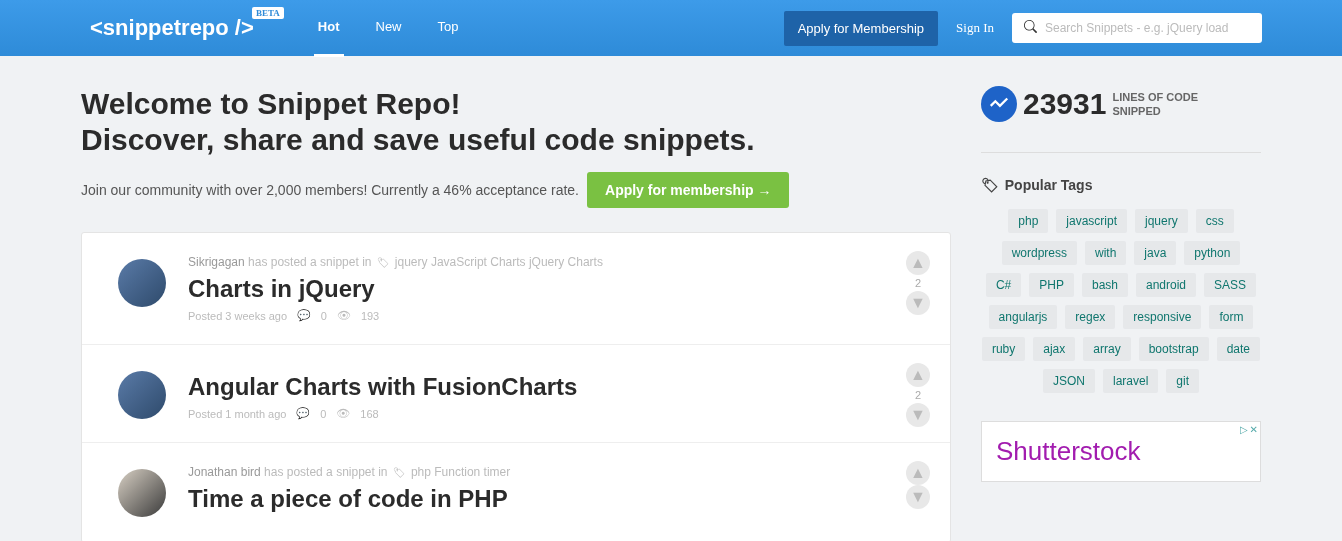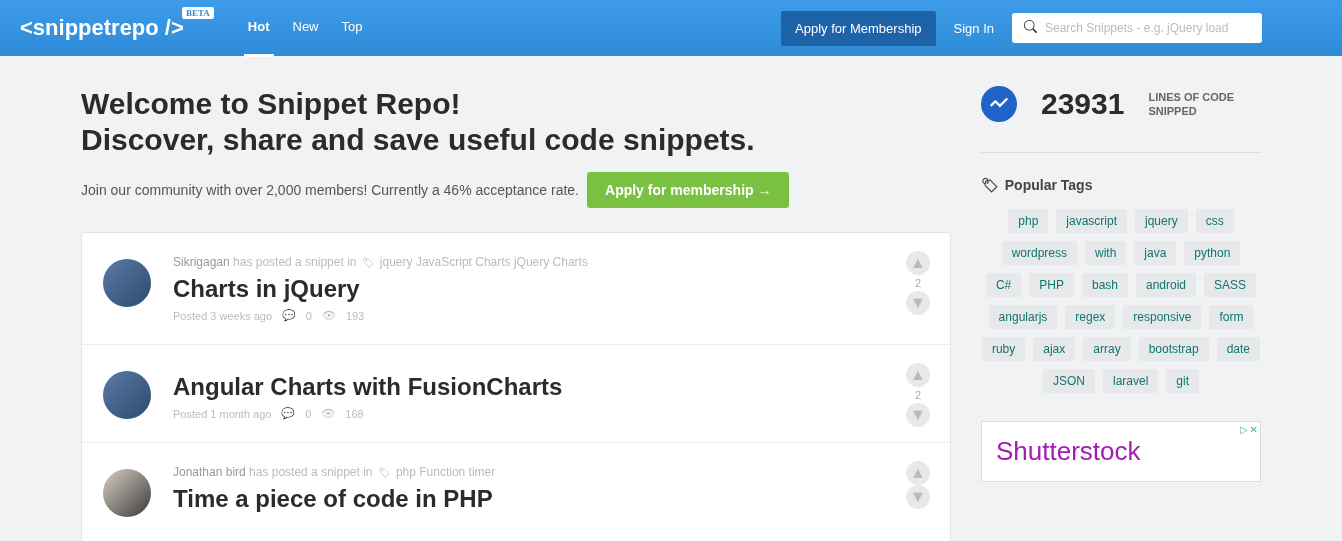--- a/index.html
+++ b/index.html
@@ -1,48 +1,48 @@
 <!DOCTYPE html>
 <html><head>
 <meta charset="utf-8">
 <style>
 * { margin:0; padding:0; box-sizing:border-box; }
 body { font-family:-apple-system,BlinkMacSystemFont,"Segoe UI",Helvetica,Arial,sans-serif; background:#f0f2f4; color:#333; }
 .header { background:linear-gradient(#3d9be9,#2e8bd8); height:56px; display:flex; align-items:center; padding:0 20px; }
-.logo { color:#fff; font-weight:bold; font-size:22px; position:relative; }
+.logo { color:#fff; font-weight:bold; font-size:22px; margin-left:70px; position:relative; }
 .logo-beta { position:absolute; top:-8px; right:-30px; background:#fff; color:#2e8bd8; font-size:9px; font-weight:bold; padding:1px 4px; border-radius:2px;font-family:Liberation Serif, serif; }
-.nav { display:flex; margin-left:60px; gap:15px; }
+.nav { display:flex; margin-left:60px; gap:28px; }
 .nav a { color:#fff; text-decoration:none; font-size:13px; padding:20px 4px; }
 .nav a.active { border-bottom:3px solid #fff; font-weight:bold; }
 .header-right { margin-left:auto; display:flex; align-items:center; gap:18px; }
 .btn-apply { background:#1e63a8; color:#fff; border:none; padding:10px 14px; font-size:13px; cursor:pointer; border-radius:2px; }
-.signin { color:#fff; text-decoration:none; font-size:13px; }
+.signin { color:#fff; text-decoration:none; font-size:13px;font-family:Liberation Serif, serif; }
 .search-box { background:#fff; border-radius:3px; padding:6px 12px; display:flex; align-items:center; width:250px; margin-right:60px; }
 .search-box input { border:none; outline:none; font-size:12px; width:100%; margin-left:8px; color:#333; }
 .search-box input::placeholder { color:#bbb; }
 .container { max-width:1180px; margin:0 auto; padding:30px 0 0 0; display:flex; }
 .main { flex:1; padding-right:30px; }
 .hero h1 { font-size:30px; font-weight:700; color:#2b2b2b; line-height:1.2; }
 .sub { margin-top:14px; font-size:14px; color:#555; display:flex; align-items:center; gap:8px; }
 .btn-green { background:#7ac142; color:#fff; border:none; padding:10px 18px; font-size:14px; font-weight:bold; border-radius:3px; cursor:pointer; }
 .feed { background:#fff; border:1px solid #e4e4e4; border-radius:3px; margin-top:24px; }
-.post { padding:22px 21px; border-bottom:1px solid #eee; display:flex; position:relative; }
+.post { padding:22px 36px; border-bottom:1px solid #eee; display:flex; position:relative; }
 .avatar { width:48px; height:48px; border-radius:50%; background:linear-gradient(135deg,#5a7ba8,#2e4a6b); flex-shrink:0; margin-right:22px; margin-top:4px; }
 .avatar.av3 { background:linear-gradient(135deg,#d8d0c4,#3a3a3a); }
 .post-body { flex:1; }
 .post-meta { font-size:12px; color:#bbb; }
 .post-meta .author { color:#999; }
 .tag-icon { font-size:10px; margin:0 2px; }
 .post-title { font-size:24px; font-weight:700; color:#2b2b2b; margin:6px 0; }
 .post-foot { font-size:11px; color:#bbb; display:flex; gap:10px; align-items:center; }
 .votes { position:absolute; right:20px; top:18px; display:flex; flex-direction:column; align-items:center; }
 .vote-btn { width:24px; height:24px; border-radius:50%; background:#e8e8e8; display:flex; align-items:center; justify-content:center; color:#bbb; cursor:pointer; }
 .vote-count { font-size:11px; color:#aaa; margin:2px 0; }
 .sidebar { width:280px; }
-.stats { display:flex; align-items:center; gap:24px; margin-bottom:30px; }
+.stats { display:flex; align-items:center; gap:6px; margin-bottom:30px; }
 .stat-icon { width:36px; height:36px; border-radius:50%; background:#1e63c8; display:flex; align-items:center; justify-content:center; }
 .stat-icon svg { width:22px; height:22px; }
 .stat-num { font-size:30px; font-weight:700; color:#2b2b2b; }
 .stat-label { font-size:11px; font-weight:bold; color:#666; line-height:1.3; }
 .divider { border-top:1px solid #ddd; margin-bottom:24px; }
 .pop-head { font-size:14px; font-weight:bold; color:#444; margin-bottom:16px; display:flex; align-items:center; gap:6px; }
 .tags { display:flex; flex-wrap:wrap; gap:8px; justify-content:center; }
 .tag { background:#e6e8ea; color:#0f766e; font-size:12px; padding:5px 10px; border-radius:2px; cursor:pointer; }
 .ad { margin-top:28px; border:1px solid #ddd; background:#fff; padding:14px; position:relative; }
 .ad-x { position:absolute; top:2px; right:2px; font-size:10px; color:#5aa; display:flex; gap:2px; }

